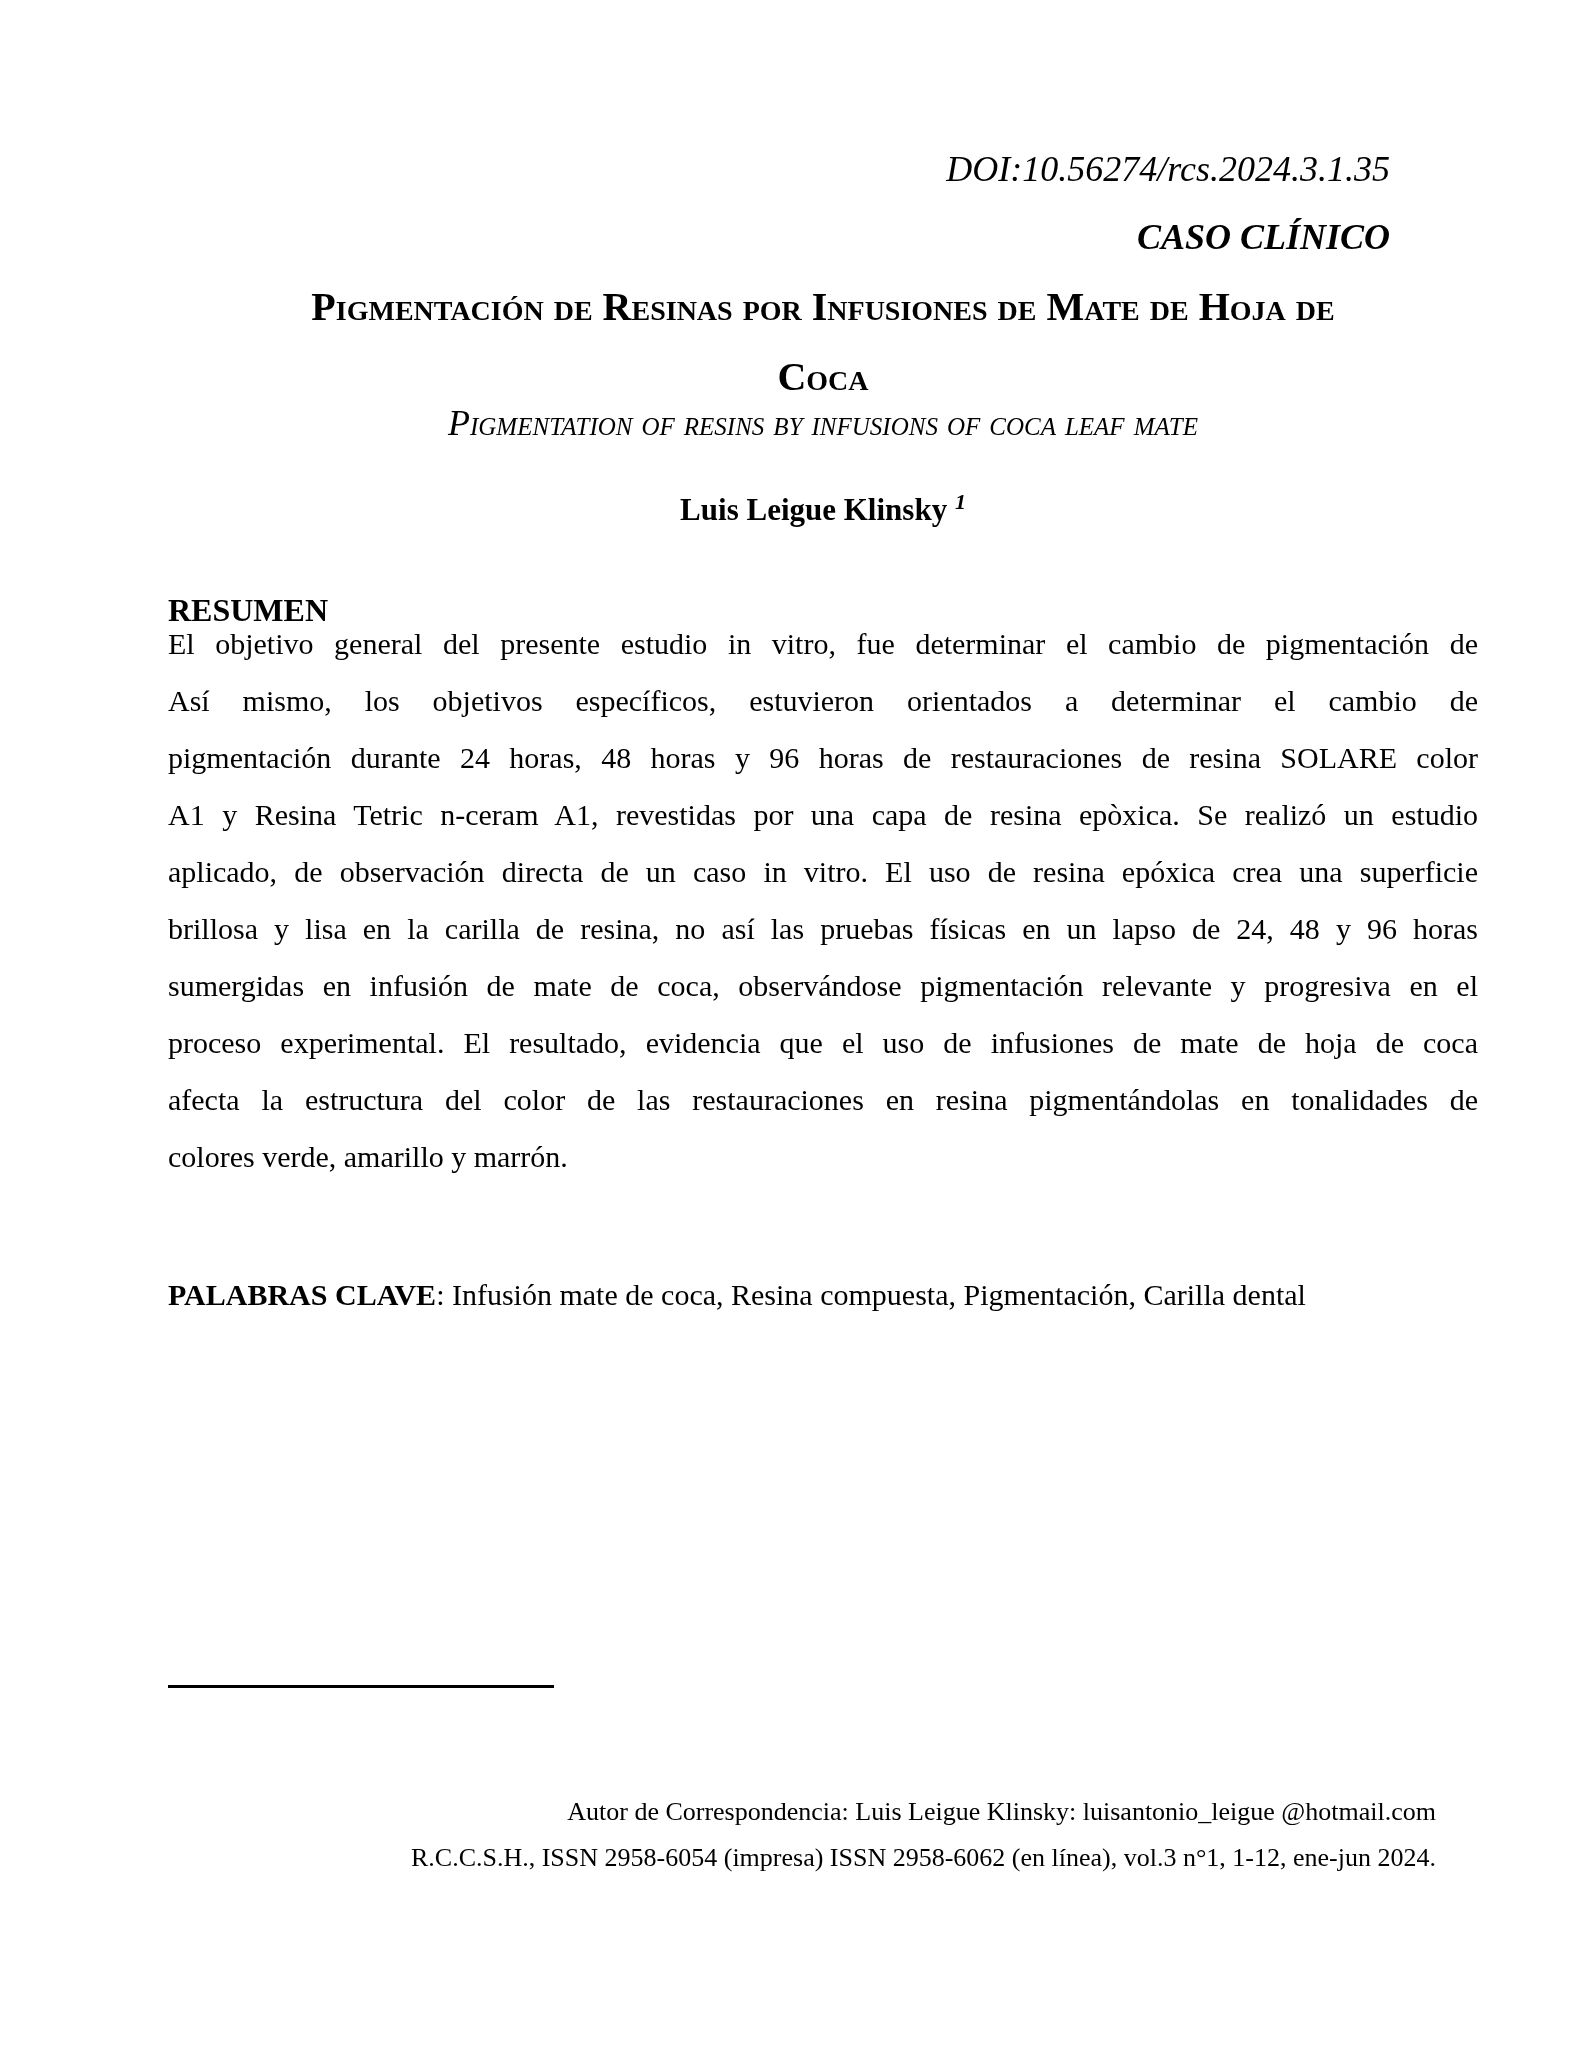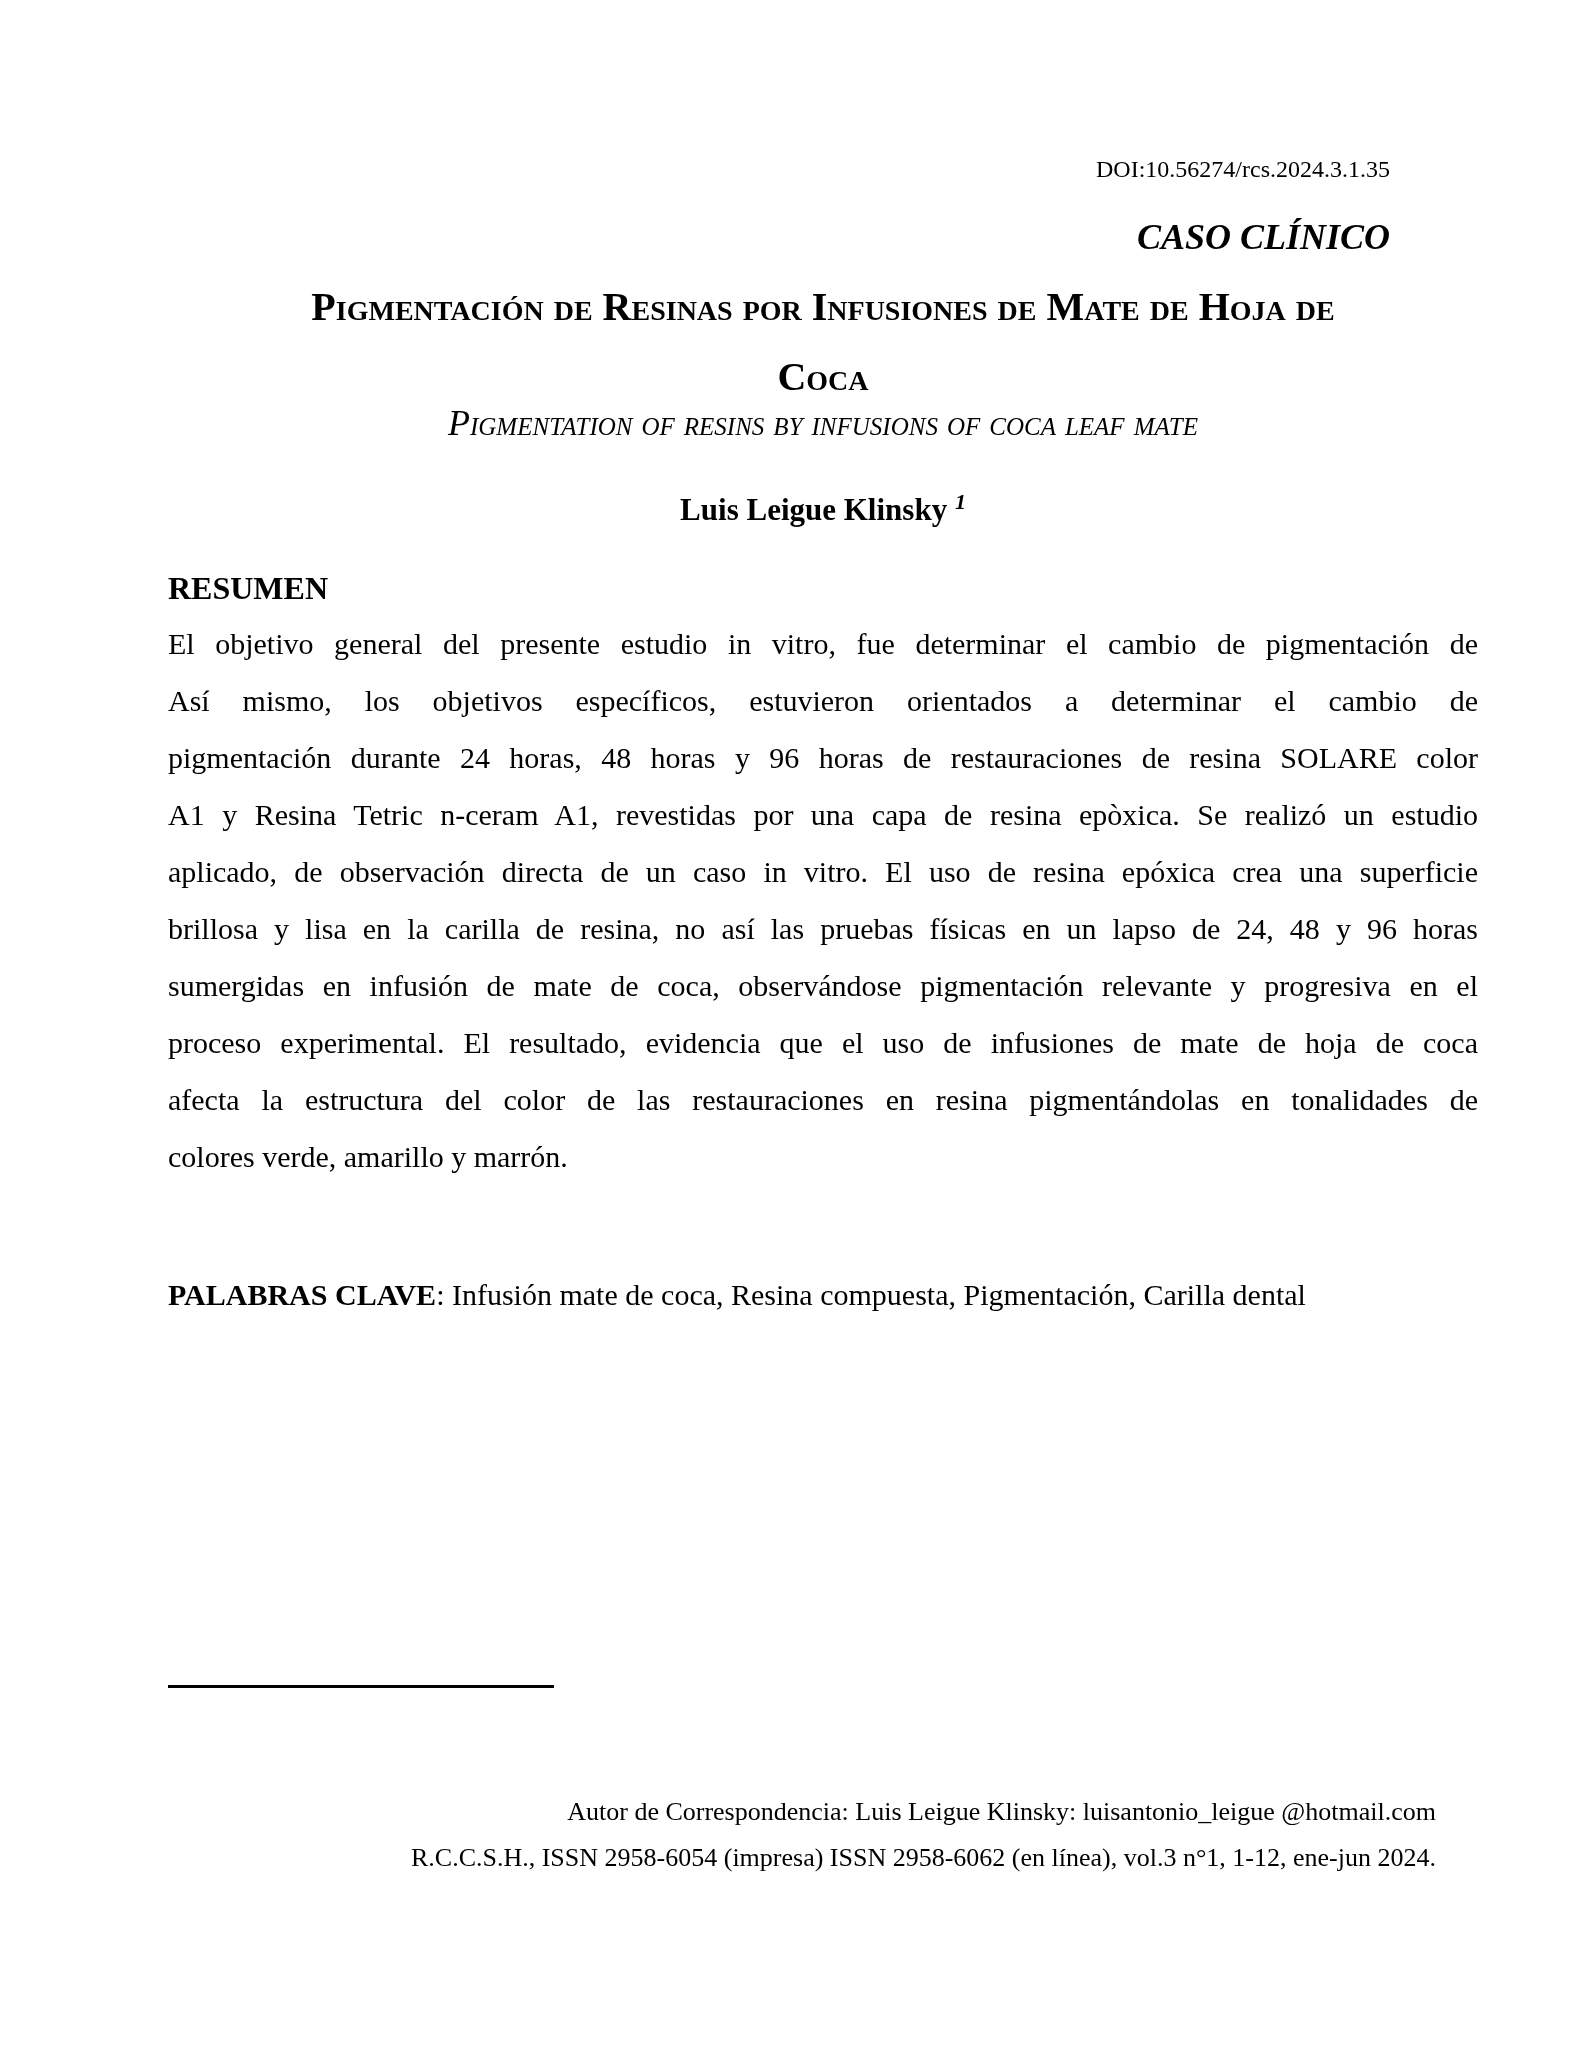--- a/index.html
+++ b/index.html
@@ -13,21 +13,22 @@
     height: 2058px;
     background: #ffffff;
     color: #000000;
     font-family: "Liberation Serif", "DejaVu Serif", serif;
     overflow: hidden;
   }
   .abs { position: absolute; }
 
   .doi-line {
     top: 148px; right: 195px;
-    font-size: 24px;
+    font-style: italic;
+    font-size: 36px;
     line-height: 42px;
     margin-left: 12px;
   }
   .article-type {
     top: 216px; right: 195px;
     font-style: italic;
     font-weight: bold;
     font-size: 36px;
     line-height: 42px;
   }
@@ -52,21 +53,21 @@
     text-align: center;
     font-weight: bold;
     font-size: 31px;
     line-height: 40px;
   }
   .author-line sup {
     font-style: italic;
     font-size: 22px;
   }
   .abstract-heading {
-    top: 568px; left: 168px;
+    top: 590px; left: 168px;
     font-weight: bold;
     font-size: 32px;
     line-height: 40px;
   }
   .abstract {
     top: 615px; left: 168px; width: 1310px;
     font-size: 30px;
   }
   .abstract .just-line {
     line-height: 57px;

